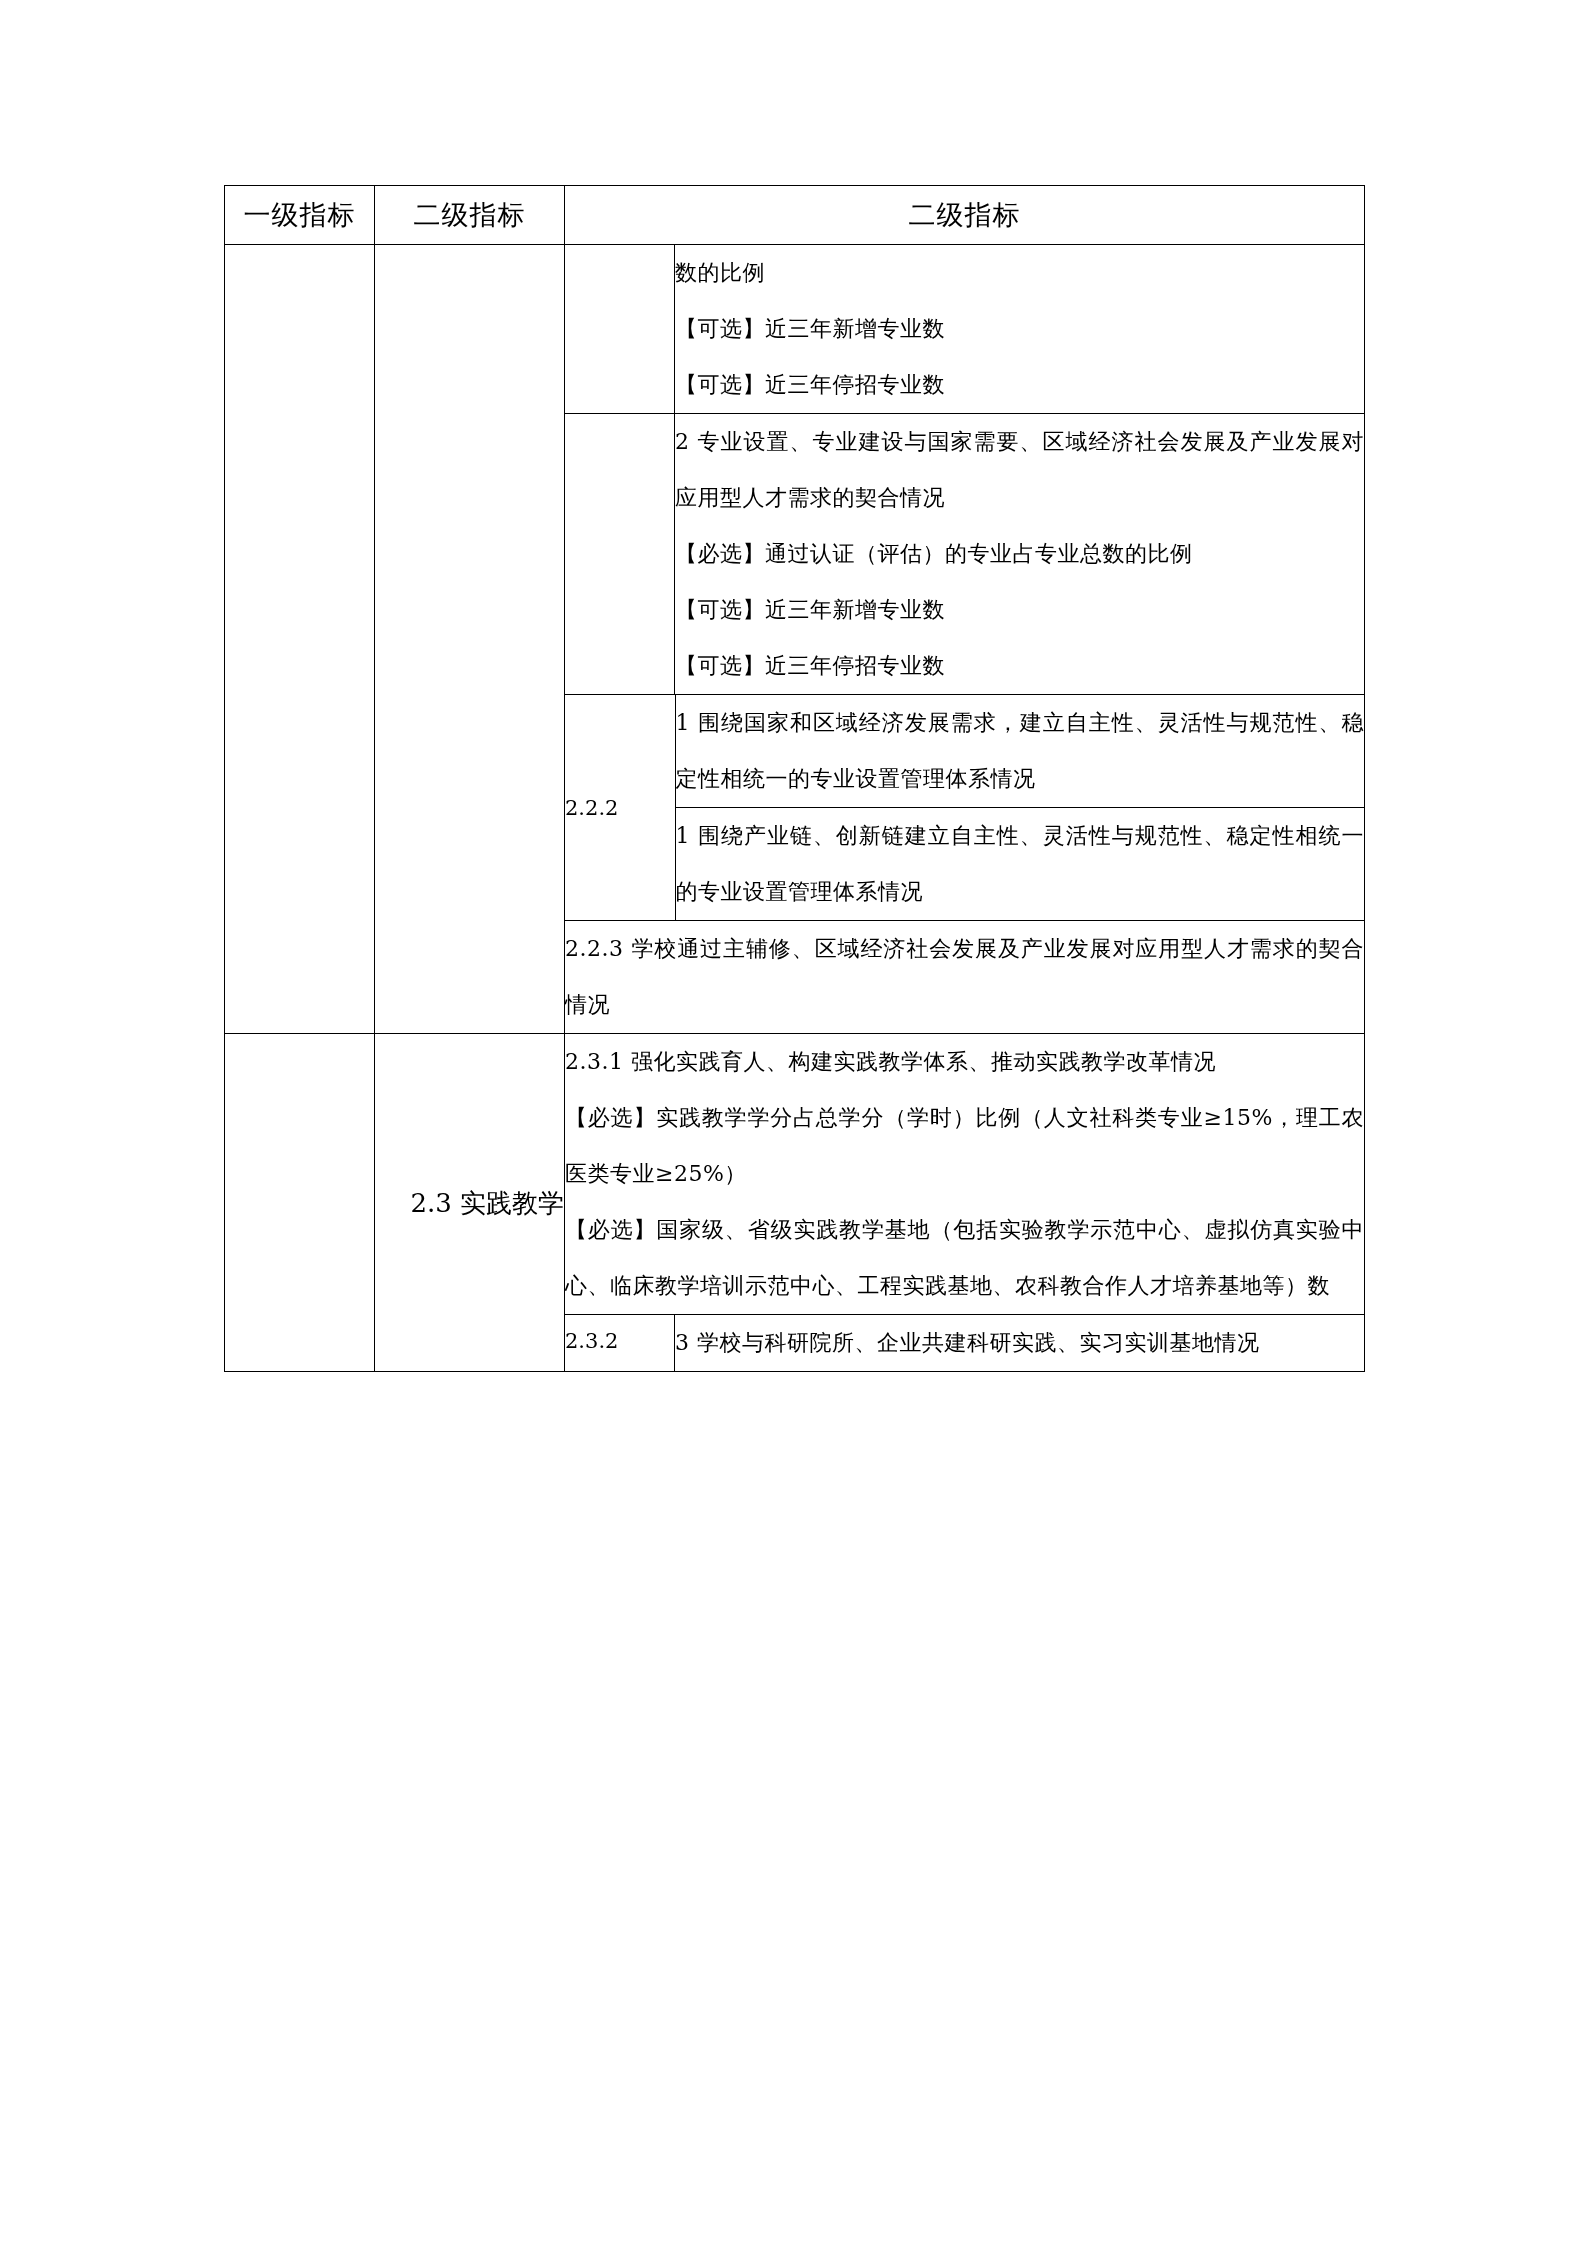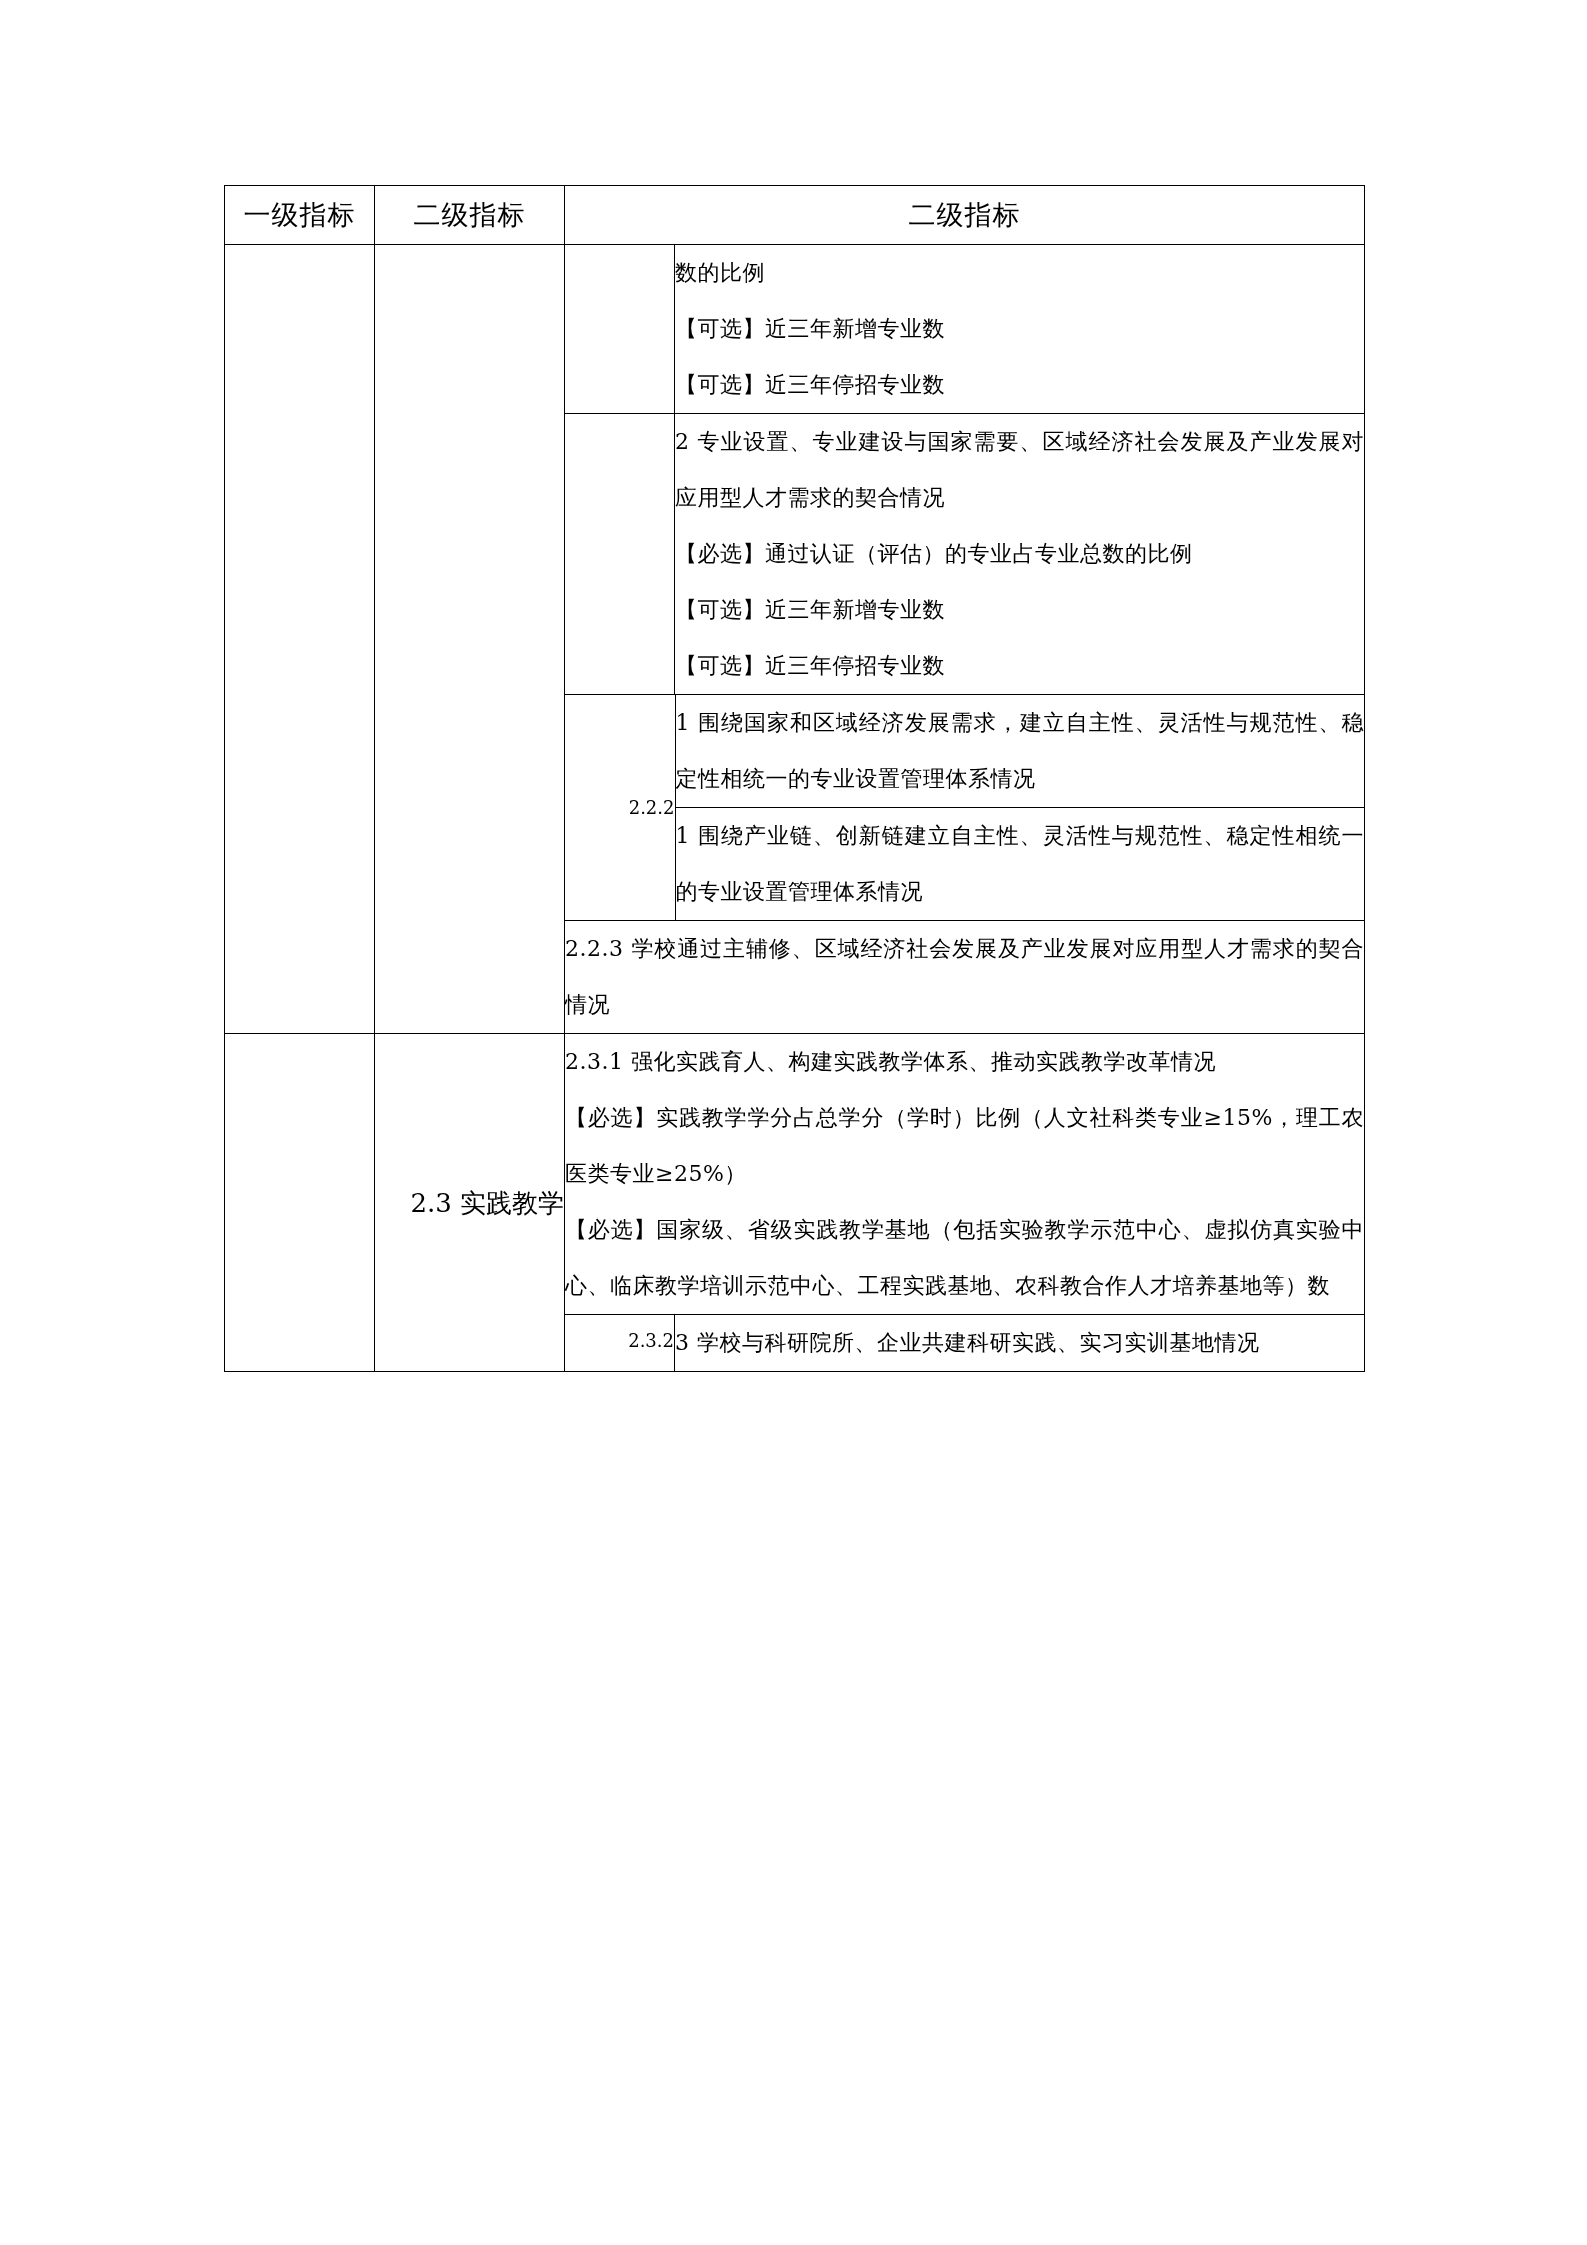--- a/index.html
+++ b/index.html
@@ -52,22 +52,22 @@
     line-height: 56px;
     padding: 6px 14px 8px 14px;
     text-align: justify;
     text-justify: inter-ideograph;
     letter-spacing: 0.5px;
   }
   .cell-text p {
     margin: 0;
   }
   .center-mid {
-    text-align: right;
-    font-size: 18px;
+    text-align: left;
+    font-size: 21px;
     line-height: 40px;
     vertical-align: middle;
   }
   .sub-label {
     text-align: right;
     font-size: 26px;
     line-height: 56px;
     padding: 4px 10px;
   }
   .blank { }

